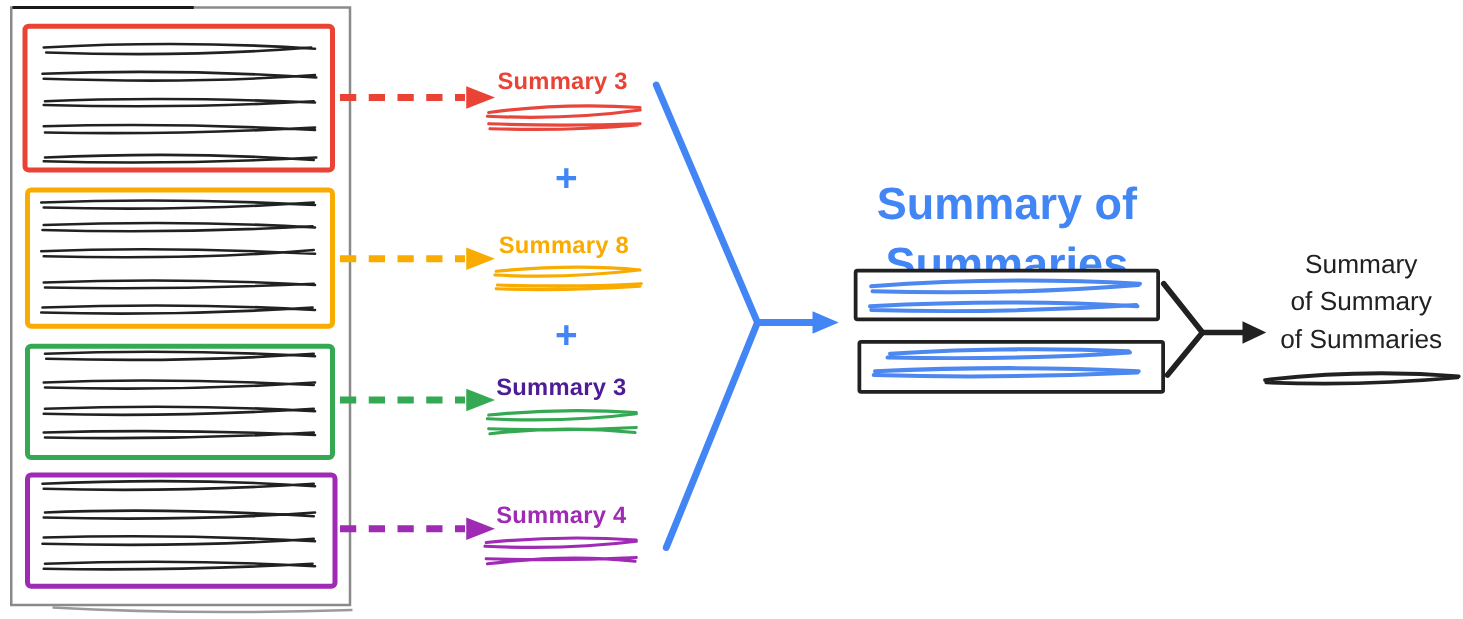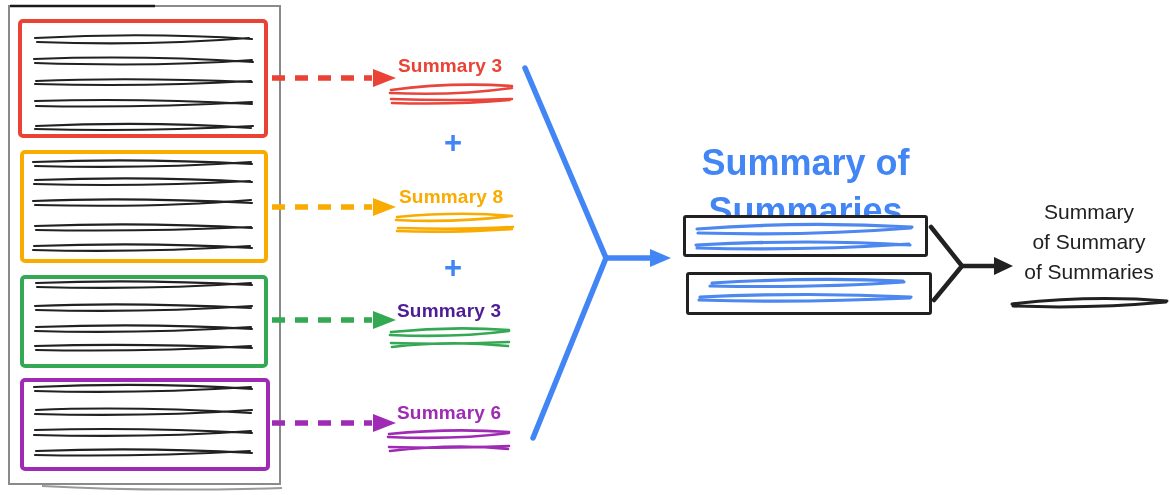--- a/index.html
+++ b/index.html
@@ -62,21 +62,21 @@
 
   <div class="abs outer-frame"></div>
   <div class="abs doc-box doc-red"></div>
   <div class="abs doc-box doc-yellow"></div>
   <div class="abs doc-box doc-green"></div>
   <div class="abs doc-box doc-purple"></div>
 
   <div class="abs sum-label lbl-1">Summary 3</div>
   <div class="abs sum-label lbl-2">Summary 8</div>
   <div class="abs sum-label lbl-3">Summary 3</div>
-  <div class="abs sum-label lbl-4">Summary 6</div>
+  <div class="abs sum-label lbl-4">Summary 4</div>
 
   <div class="abs plus plus-1">+</div>
   <div class="abs plus plus-2">+</div>
 
   <div class="abs sos-title">Summary of
 Summaries</div>
   <div class="abs sos-box sos-box-1"></div>
   <div class="abs sos-box sos-box-2"></div>
 
   <div class="abs final-title">Summary

